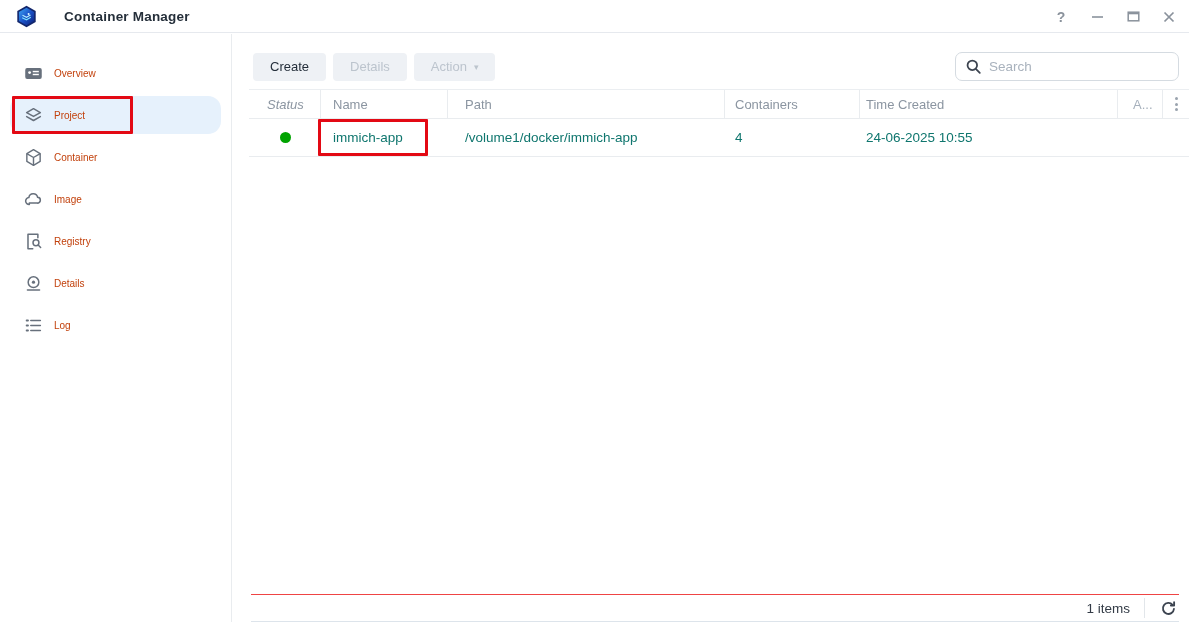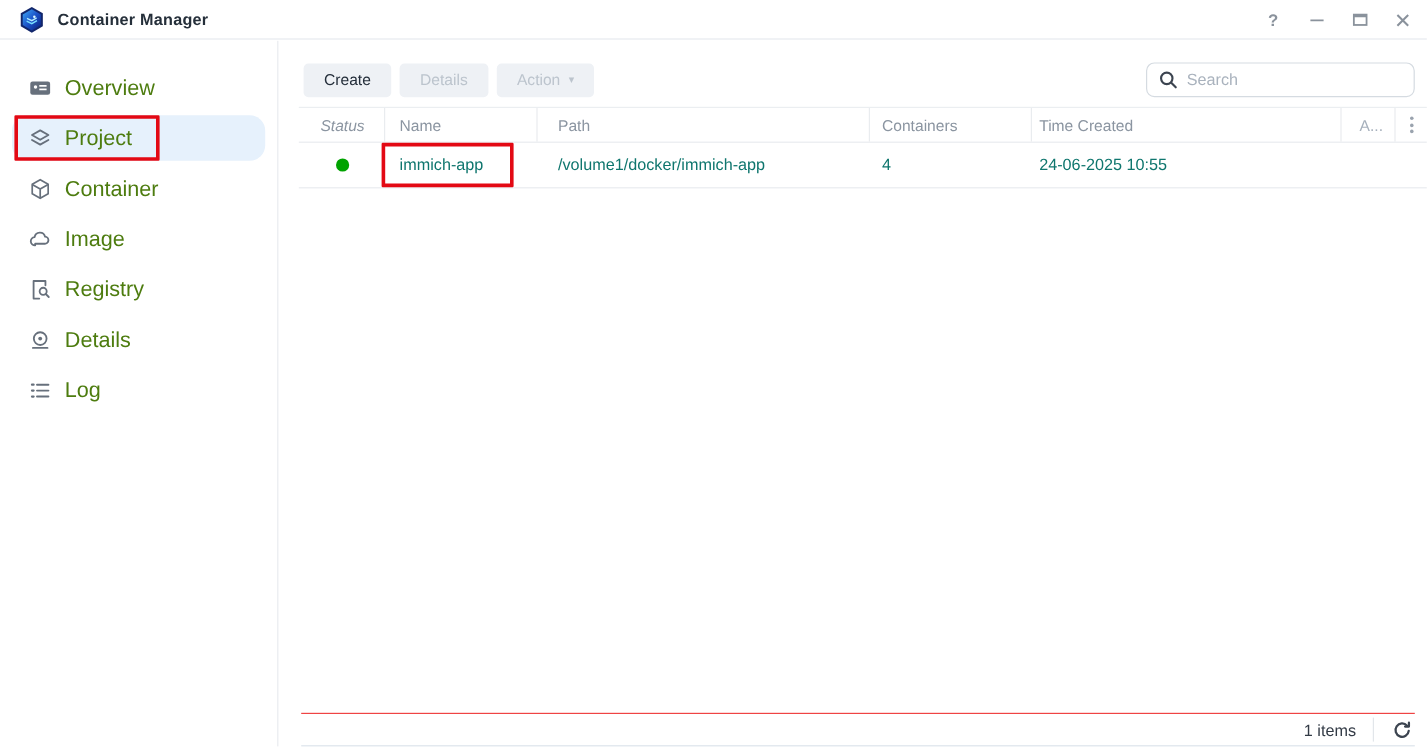--- a/index.html
+++ b/index.html
@@ -2,35 +2,35 @@
 <html><head>
 <meta charset="utf-8">
 <style>
   * { margin:0; padding:0; box-sizing:border-box; }
   html,body { width:1189px; height:628px; background:#fff; overflow:hidden;
               font-family:"Liberation Sans","DejaVu Sans",sans-serif; }
 
   
   .titlebar { position:absolute; top:0; left:0; width:1189px; height:33px;
               background:#fff; border-bottom:1px solid #e6e9ee;
-              display:flex; align-items:center; }
+              display:flex; align-items:center;gap:16px; }
   .logo { margin-left:14px; width:24px; height:24px; display:flex; align-items:center; justify-content:center; }
   .app-title { margin-left:10px; font-size:13.5px; font-weight:bold; color:#252f3a; letter-spacing:.2px; }
   .win-controls { position:absolute; right:12px; top:0; height:33px; display:flex; align-items:center; gap:20px; }
   .win-btn { width:16px; height:16px; display:flex; align-items:center; justify-content:center;
              color:#8a929c; font-size:14px; font-weight:bold; cursor:pointer; }
 
   
   .sidebar { position:absolute; top:34px; left:0; width:232px; bottom:6px;
              border-right:1px solid #e9ecef; padding-top:20px; background:#fff; }
   .side-item { height:38px; margin:0 10px 4px 10px; padding-left:14px; border-radius:8px;
                display:flex; align-items:center; gap:11px; cursor:pointer; }
   .side-item.active { background:#e6f1fc;border-radius:13px; }
   .side-item .s-icon { width:19px; height:19px; flex:0 0 19px; display:flex; align-items:center; justify-content:center; }
-  .side-item .s-label { font-size:18px; color:#4d7c0f; }
+  .side-item .s-label { font-size:10px; color:#c2410c; }
 
   
   .main { position:absolute; left:233px; top:34px; right:0; bottom:0; background:#fff; }
 
   .toolbar { position:absolute; top:18px; left:20px; right:10px; height:29px;
              display:flex; align-items:center; }
   .btn { height:28px; padding:0 17px; margin-right:7px; border:none; border-radius:4px;
          background:#eef1f5; font-size:13px; color:#242e3a; cursor:pointer;
          display:flex; align-items:center;
          font-family:"Liberation Sans","DejaVu Sans",sans-serif; }

